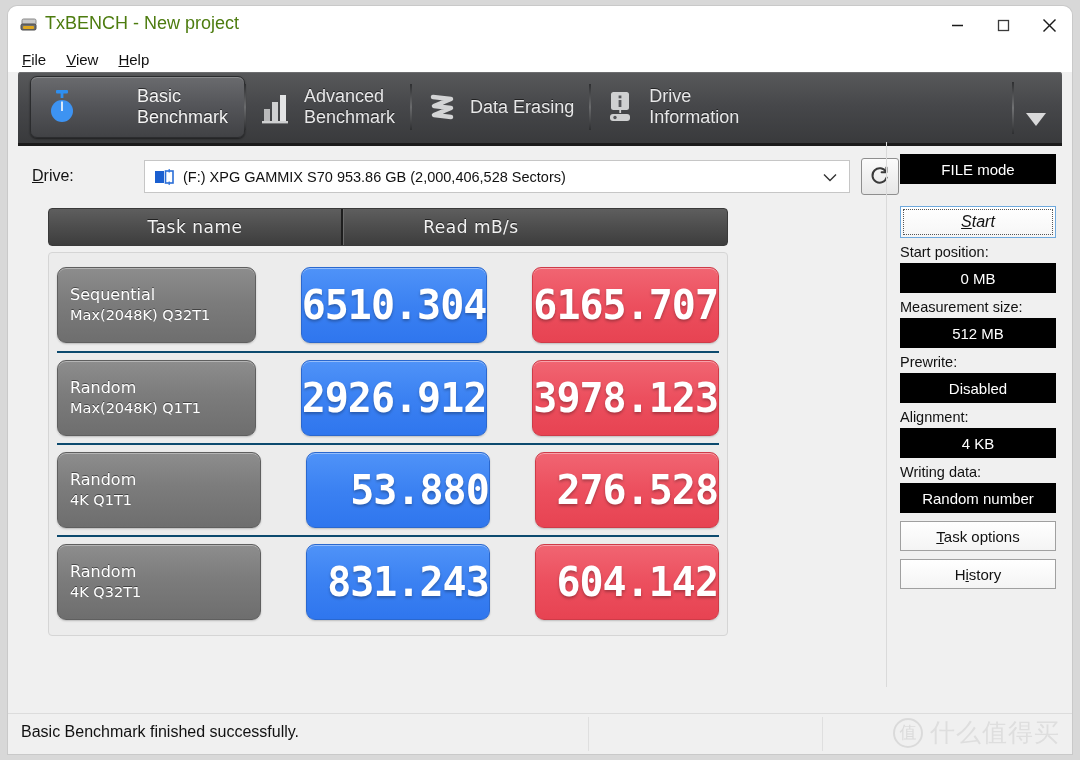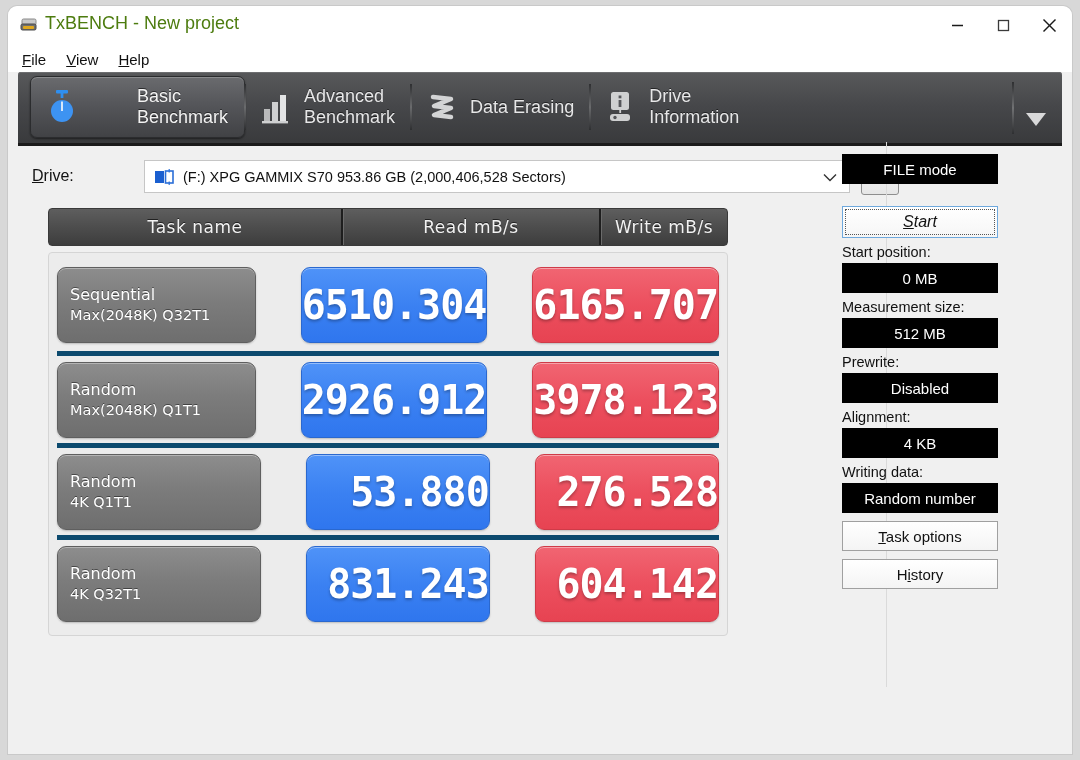--- a/index.html
+++ b/index.html
@@ -169,21 +169,21 @@
     margin-top: 6px;
     background: #ececec;
     border: 1px solid #d5d5d5;
     border-radius: 4px;
     padding: 6px 8px 8px 8px;
   }
   .row {
     display: flex; align-items: center; gap: 10px;
     height: 92px;
   }
-  .row + .row { border-top: 5px solid #0c4a6e; }
+  .row + .row { border-top: 2px solid #0c4a6e; }
   .cell-task {
     width: 272px; height: 76px;
     background: linear-gradient(180deg,#8d8d8d 0%,#7c7c7c 45%,#6e6e6e 100%);
     border: 1px solid #5f5f5f;
     border-radius: 9px;
     box-shadow: inset 0 1px 0 rgba(255,255,255,.35), 0 1px 2px rgba(0,0,0,.22);
     display: flex; flex-direction: column; justify-content: center;
     padding-left: 12px;
   }
   .cell-task span {
@@ -210,21 +210,21 @@
     box-shadow: inset 0 1px 0 rgba(255,255,255,.4), 0 1px 2px rgba(0,0,0,.2);
   }
   .cell-write {
     background: linear-gradient(180deg,#f16572 0%,#ec4f5e 50%,#e74352 100%);
     border: 1px solid #cf3b48;
     box-shadow: inset 0 1px 0 rgba(255,255,255,.4), 0 1px 2px rgba(0,0,0,.2);
   }
 
   
   .sidepanel {
-    position: absolute; left: 834px; top: 8px; width: 168px;
+    position: absolute; left: 892px; top: 8px; width: 168px;
   }
   .side-sep {
     position: absolute; left: 878px; top: -4px; width: 1px; height: 545px;
     background: #dadada;
   }
   .blk-btn {
     width: 156px; height: 30px;
     background: #000; color: #fff;
     border: 1px solid #000;
     display: flex; align-items: center; justify-content: center;
@@ -414,21 +414,20 @@
             <polyline points="12.6,8.2 17.4,8.2 17.4,3.6" fill="none" stroke="#3a3a3a" stroke-width="2" stroke-linecap="round" stroke-linejoin="round"></polyline>
           </svg>
         </span>
       </div>
     </div>
 
     <div class="results">
       <div class="res-header">
         <div class="hc-task">Task name</div>
         <div class="hc-read">Read mB/s</div>
-        <div class="hc-write">Write mB/s</div>
       </div>
 
       <div class="res-body">
 
         <div class="row">
           <div class="cell-task">
             <span class="t1">Sequential</span>
             <span class="t2">Max(2048K) Q32T1</span>
           </div>
           <div class="cell-val cell-read">6510.304</div>
@@ -487,14 +486,23 @@
         <span><u>T</u>ask options</span>
       </div>
       <div class="side-gap-sm"></div>
       <div class="wht-btn">
         <span>H<u>i</u>story</span>
       </div>
     </div>
 
   </div>
 
+  <div class="statusbar">
+    <div class="sb-panel" style="left:580px; width:234px;"></div>
+    <div class="sb-panel" style="left:814px; width:250px;"></div>
+    <div class="sb-text">Basic Benchmark finished successfully.</div>
+    <div class="watermark">
+      <span class="wm-circle">值</span>
+      <span class="wm-text">什么值得买</span>
+    </div>
+  </div>
 
 </div>
 
 </body></html>

